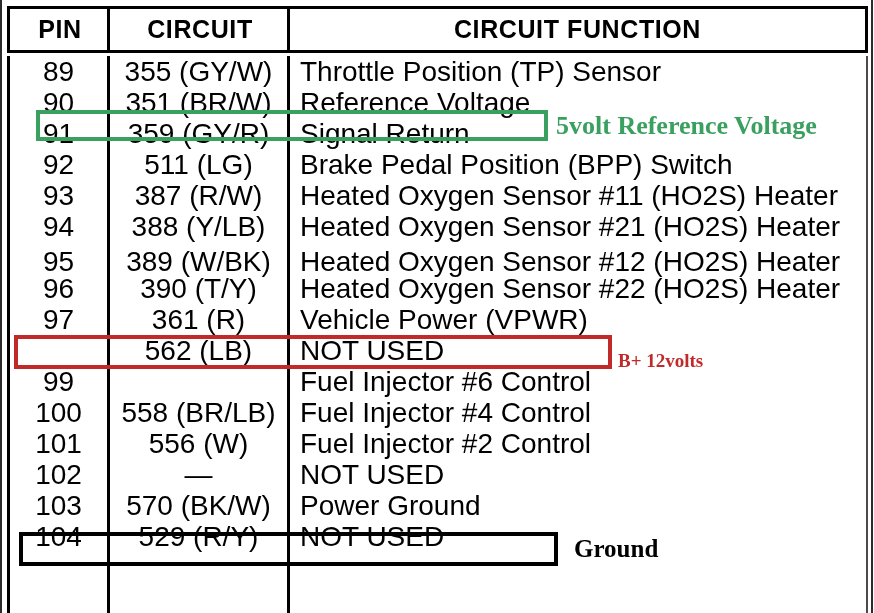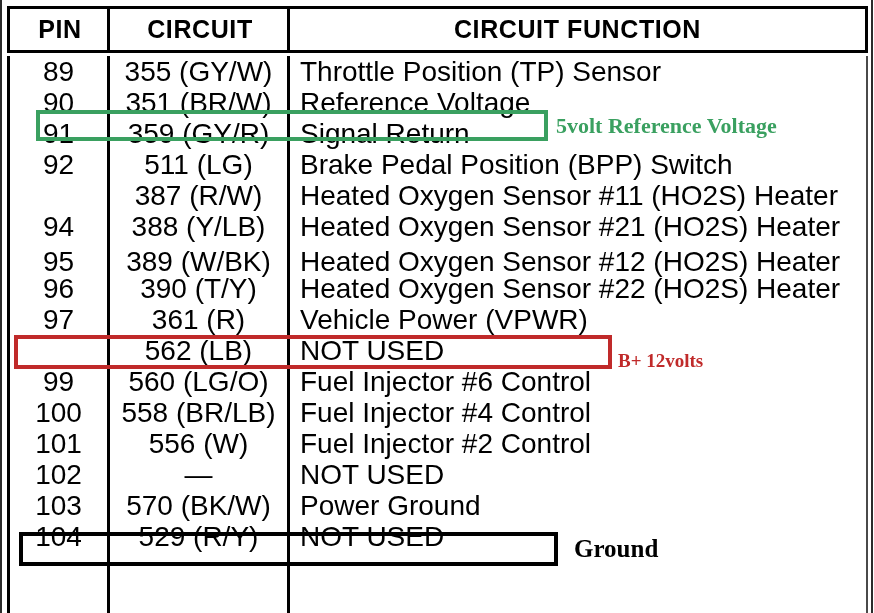--- a/index.html
+++ b/index.html
@@ -139,21 +139,21 @@
   
   .anno-label {
     position: absolute;
     font-family: "Liberation Serif", "DejaVu Serif", serif;
     font-weight: bold;
     white-space: nowrap;
   }
   #label-green {
     left: 556px; top: 110px;
     height: 31px; line-height: 31px;
-    font-size: 22px;
+    font-size: 26px;
     color: #3aa060;
   }
   #label-red {
     left: 618px; top: 345px;
     height: 31px; line-height: 31px;
     font-size: 19px;
     color: #c02a2a;
   }
   #label-black {
     left: 574px; top: 533px;
@@ -196,20 +196,21 @@
         <div class="cell pin">91</div>
         <div class="cell circuit">359 (GY/R)</div>
         <div class="cell func">Signal Return</div>
       </div>
       <div class="row" style="top: 93px;">
         <div class="cell pin">92</div>
         <div class="cell circuit">511 (LG)</div>
         <div class="cell func">Brake Pedal Position (BPP) Switch</div>
       </div>
       <div class="row" style="top: 124px;">
+        <div class="cell pin">93</div>
         <div class="cell circuit">387 (R/W)</div>
         <div class="cell func">Heated Oxygen Sensor #11 (HO2S) Heater</div>
       </div>
       <div class="row" style="top: 155px; padding-left: 32px;">
         <div class="cell pin">94</div>
         <div class="cell circuit">388 (Y/LB)</div>
         <div class="cell func">Heated Oxygen Sensor #21 (HO2S) Heater</div>
       </div>
       <div class="row" style="top: 190px; padding-left: 12px;">
         <div class="cell pin">95</div>
@@ -225,21 +226,20 @@
         <div class="cell pin">97</div>
         <div class="cell circuit">361 (R)</div>
         <div class="cell func">Vehicle Power (VPWR)</div>
       </div>
       <div class="row" style="top: 279px;">
         <div class="cell circuit">562 (LB)</div>
         <div class="cell func">NOT USED</div>
       </div>
       <div class="row" style="top: 310px;">
         <div class="cell pin">99</div>
-        <div class="cell circuit">560 (LG/O)</div>
         <div class="cell func">Fuel Injector #6 Control</div>
       </div>
       <div class="row" style="top: 341px;">
         <div class="cell pin">100</div>
         <div class="cell circuit">558 (BR/LB)</div>
         <div class="cell func">Fuel Injector #4 Control</div>
       </div>
       <div class="row" style="top: 372px;">
         <div class="cell pin">101</div>
         <div class="cell circuit">556 (W)</div>

